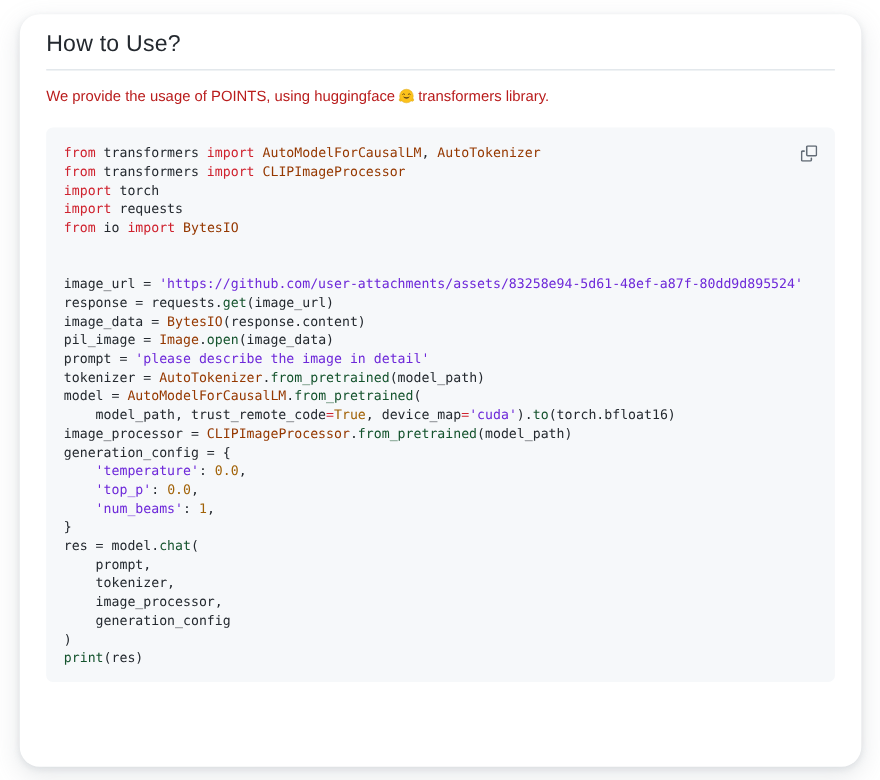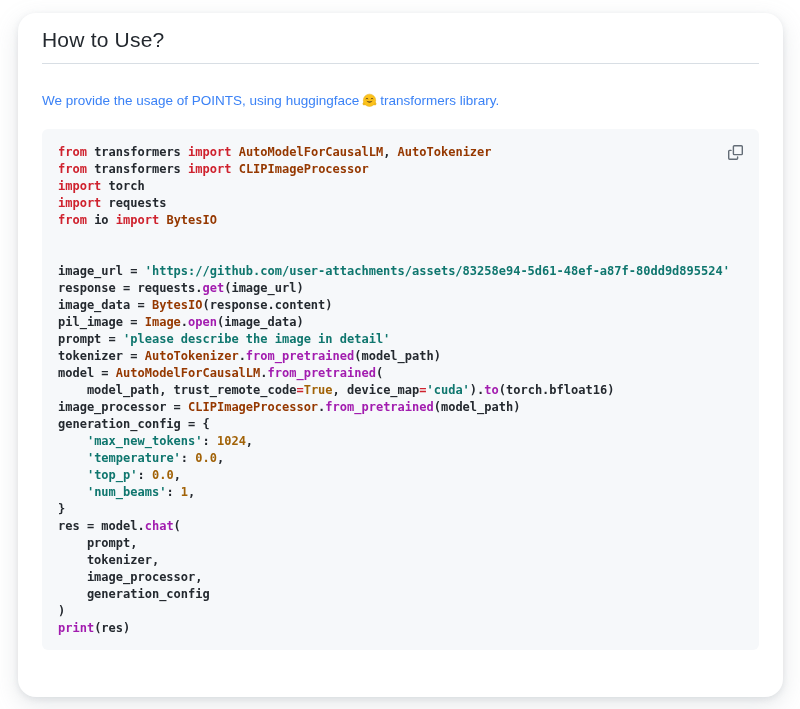--- a/index.html
+++ b/index.html
@@ -31,54 +31,53 @@
   .page-title {
     font-size: 21px;
     font-weight: 400;
     color: #24292f;
     margin: 0;
     padding: 2px 0 11px 0;
     border-bottom: 1px solid #d8dee4;
     letter-spacing: 0.2px;
   }
   .intro {
-    margin-top: 28px;
+    margin-top: 15px;
     font-size: 13.5px;
-    color: #3b82f6;
+    color: #b91c1c;
     line-height: 18px;
   }
   .emoji-icon {
     display: inline-block;
     vertical-align: -3px;
     margin: 0 3px;
   }
   .code-block {
     position: relative;
     margin-top: 16px;
     background: #f6f8fa;
     border-radius: 6px;
     padding: 15px 16px 13px 16px;
     box-sizing: border-box;
     width: 717px;
-    font-weight: bold;
   }
   .code-lines {
     font-family: "DejaVu Sans Mono", "Liberation Mono", monospace;
     font-size: 12px;
     line-height: 17px;
     color: #24292f;
   }
   .code-line {
     white-space: pre;
     min-height: 17px;
   }
   .tk-k { color: #cf222e; }  
   .tk-v { color: #953800; }  
-  .tk-f { color: #a21caf; }  
-  .tk-s { color: #0f766e; }  
+  .tk-f { color: #14532d; }  
+  .tk-s { color: #6d28d9; }  
   .tk-n { color: #a16207; }  
   .tk-p { color: #24292f; }  
   .copy-btn {
     position: absolute;
     top: 12px;
     right: 13px;
     width: 22px;
     height: 22px;
     display: flex;
     align-items: center;
@@ -126,21 +125,20 @@
           <div class="code-line"><span class="tk-p">image_url = </span><span class="tk-s">'https://github.com/user-attachments/assets/83258e94-5d61-48ef-a87f-80dd9d895524'</span></div>
           <div class="code-line"><span class="tk-p">response = requests.</span><span class="tk-f">get</span><span class="tk-p">(image_url)</span></div>
           <div class="code-line"><span class="tk-p">image_data = </span><span class="tk-v">BytesIO</span><span class="tk-p">(response.content)</span></div>
           <div class="code-line"><span class="tk-p">pil_image = </span><span class="tk-v">Image</span><span class="tk-p">.</span><span class="tk-f">open</span><span class="tk-p">(image_data)</span></div>
           <div class="code-line"><span class="tk-p">prompt = </span><span class="tk-s">'please describe the image in detail'</span></div>
           <div class="code-line"><span class="tk-p">tokenizer = </span><span class="tk-v">AutoTokenizer</span><span class="tk-p">.</span><span class="tk-f">from_pretrained</span><span class="tk-p">(model_path)</span></div>
           <div class="code-line"><span class="tk-p">model = </span><span class="tk-v">AutoModelForCausalLM</span><span class="tk-p">.</span><span class="tk-f">from_pretrained</span><span class="tk-p">(</span></div>
           <div class="code-line"><span class="tk-p">    model_path, trust_remote_code</span><span class="tk-k">=</span><span class="tk-n">True</span><span class="tk-p">, device_map</span><span class="tk-k">=</span><span class="tk-s">'cuda'</span><span class="tk-p">).</span><span class="tk-f">to</span><span class="tk-p">(torch.bfloat16)</span></div>
           <div class="code-line"><span class="tk-p">image_processor = </span><span class="tk-v">CLIPImageProcessor</span><span class="tk-p">.</span><span class="tk-f">from_pretrained</span><span class="tk-p">(model_path)</span></div>
           <div class="code-line"><span class="tk-p">generation_config = {</span></div>
-          <div class="code-line"><span class="tk-p">    </span><span class="tk-s">'max_new_tokens'</span><span class="tk-p">: </span><span class="tk-n">1024</span><span class="tk-p">,</span></div>
           <div class="code-line"><span class="tk-p">    </span><span class="tk-s">'temperature'</span><span class="tk-p">: </span><span class="tk-n">0.0</span><span class="tk-p">,</span></div>
           <div class="code-line"><span class="tk-p">    </span><span class="tk-s">'top_p'</span><span class="tk-p">: </span><span class="tk-n">0.0</span><span class="tk-p">,</span></div>
           <div class="code-line"><span class="tk-p">    </span><span class="tk-s">'num_beams'</span><span class="tk-p">: </span><span class="tk-n">1</span><span class="tk-p">,</span></div>
           <div class="code-line"><span class="tk-p">}</span></div>
           <div class="code-line"><span class="tk-p">res = model.</span><span class="tk-f">chat</span><span class="tk-p">(</span></div>
           <div class="code-line"><span class="tk-p">    prompt,</span></div>
           <div class="code-line"><span class="tk-p">    tokenizer,</span></div>
           <div class="code-line"><span class="tk-p">    image_processor,</span></div>
           <div class="code-line"><span class="tk-p">    generation_config</span></div>
           <div class="code-line"><span class="tk-p">)</span></div>

